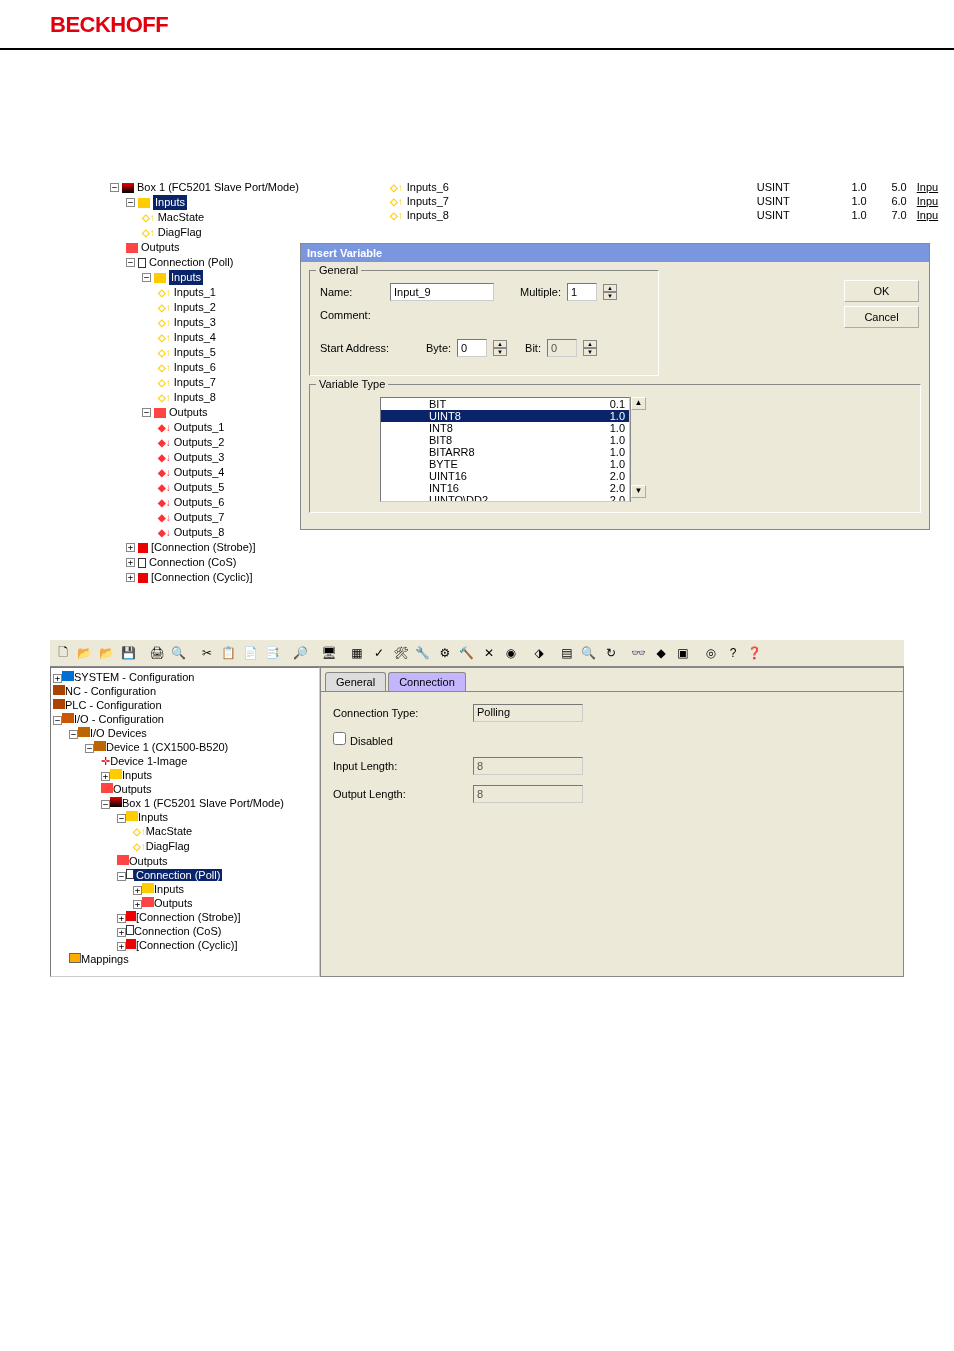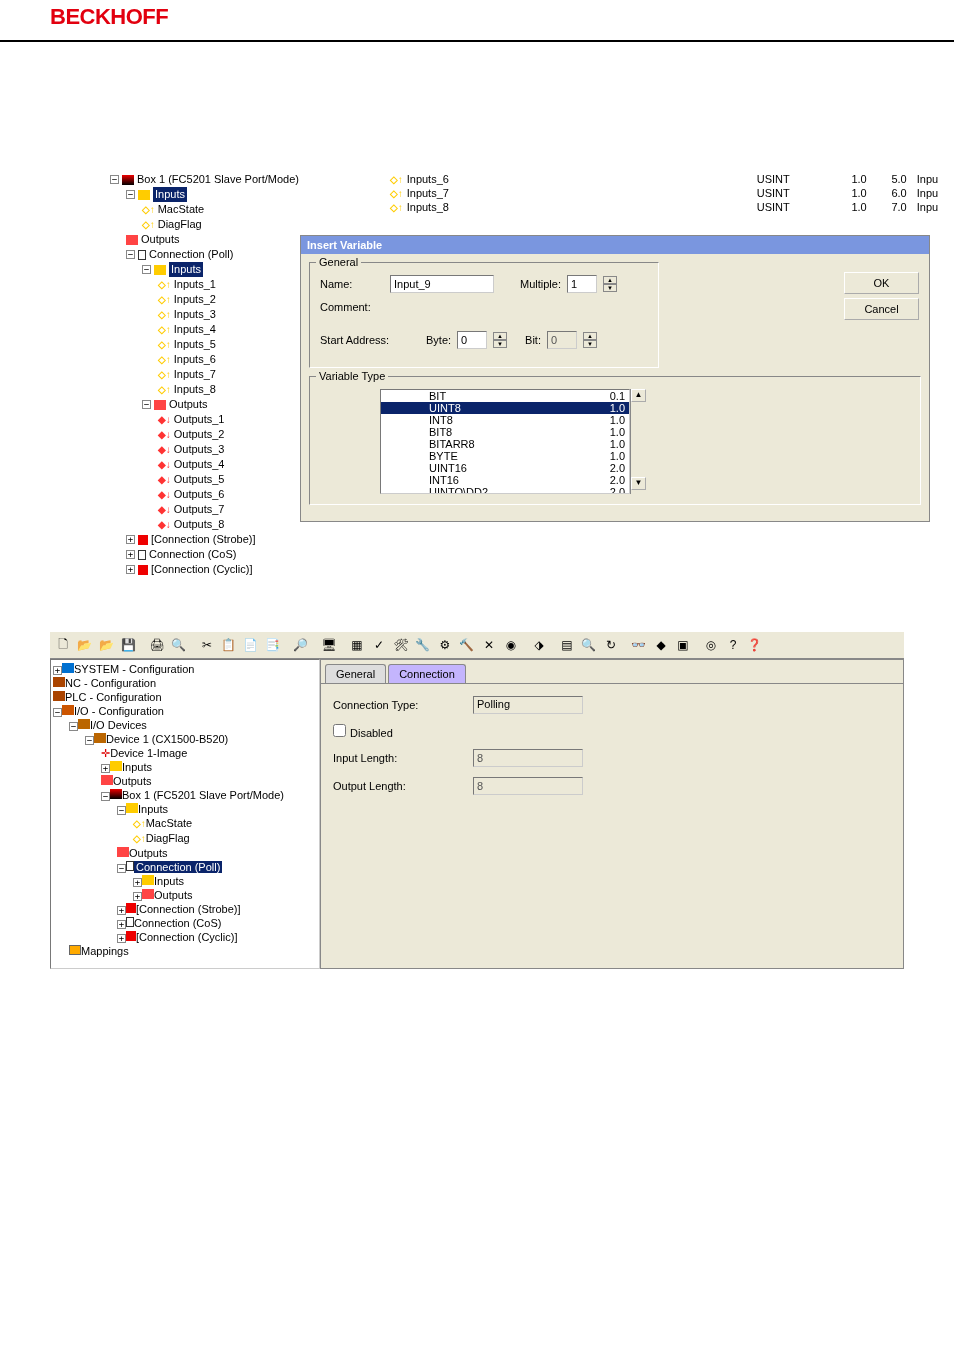--- a/index.html
+++ b/index.html
@@ -1,17 +1,17 @@
 <!DOCTYPE html>
 <html><head>
   <meta charset="utf-8">
   <style>
     * { box-sizing: border-box; margin: 0; padding: 0; }
     body { background: #fff; font-family: Tahoma, Arial, sans-serif; font-size: 11px; color: #000; width: 954px; }
-    .page-header { padding: 4px 50px 10px; border-bottom: 2px solid #000; }
+    .page-header { padding: 12px 50px 10px; border-bottom: 2px solid #000; }
     .logo { color: #e2000f; font-weight: 900; font-size: 22px; letter-spacing: -0.5px; font-family: Arial, sans-serif; }
     .content { padding: 130px 50px 40px; }
     .fig { position: relative; margin: 0 0 60px 0; }
     .fig1 { height: 400px; margin-left: 60px; }
     .fig2 { height: 340px; }
 
     
     .tree { position: absolute; left: 0; top: 0; width: 280px; font-size: 11px; line-height: 15px; }
     .tree .node { white-space: nowrap; display: flex; align-items: center; gap: 3px; }
     .i0 { padding-left: 0px; } .i1 { padding-left: 16px; } .i2 { padding-left: 32px; }
@@ -33,21 +33,21 @@
     .ic-map { background: #ffaa00; border: 1px solid #666; }
 
     
     .varblock { position: absolute; left: 280px; top: 0; font-size: 11px; }
     .varblock .row { display: flex; gap: 0; height: 14px; align-items: center; }
     .varblock .ic-in { margin-right: 4px; }
     .col-name { width: 350px; }
     .col-type { width: 60px; }
     .col-a { width: 60px; text-align: right; padding-right: 10px; }
     .col-b { width: 40px; text-align: right; padding-right: 10px; }
-    .col-c { width: 30px; }
+    .col-c { width: 30px; text-decoration: underline; }
 
     
     .dialog { position: absolute; left: 190px; top: 63px; width: 630px; background: #ece9d8; border: 1px solid #888; font-size: 11px; }
     .dlg-title { background: #7a96df; color: #fff; padding: 3px 6px; font-weight: bold; }
     .dlg-body { padding: 8px; position: relative; }
     .grp { border: 1px solid #fff; border-top-color: #888; border-left-color: #888; padding: 12px 10px 10px; margin-bottom: 8px; position: relative; }
     .grp-lbl { position: absolute; top: -7px; left: 6px; background: #ece9d8; padding: 0 3px; }
     .frow { display: flex; align-items: center; margin-bottom: 8px; gap: 6px; }
     .frow label { min-width: 64px; }
     .txtin { border: 1px inset #ccc; background: #fff; padding: 1px 3px; height: 18px; font-size: 11px; }

